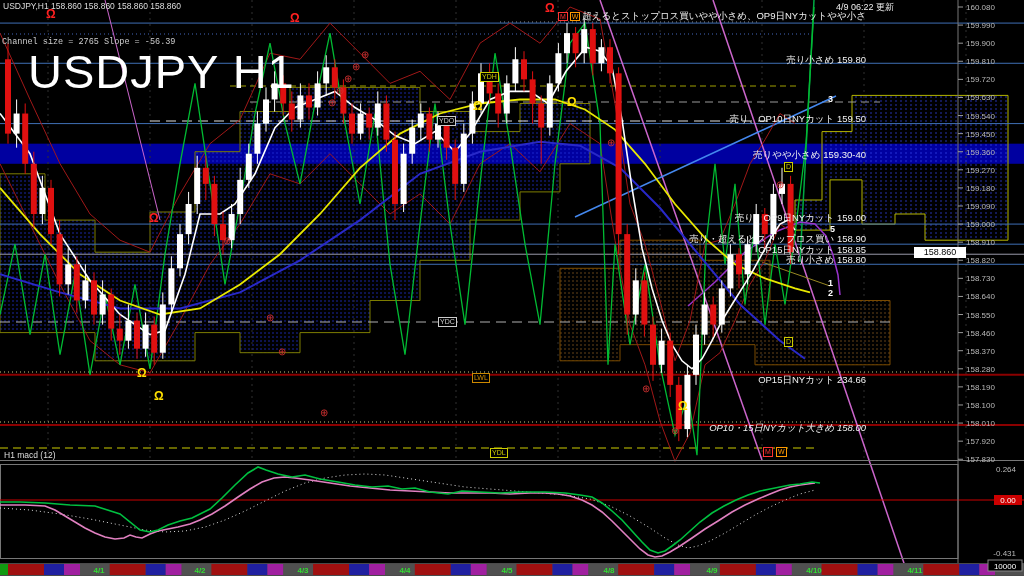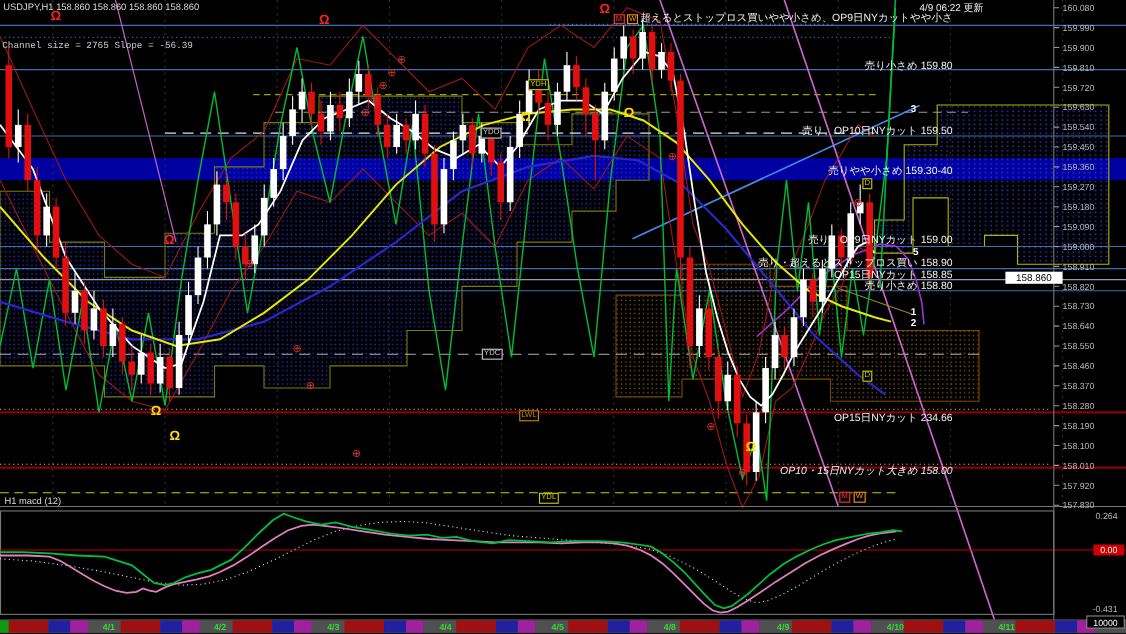--- a/index.html
+++ b/index.html
@@ -387,20 +387,21 @@
         <text x="814" y="573" font-size="8" font-weight="bold" fill="#33dd33" text-anchor="middle">4/10</text>
         <text x="915" y="573" font-size="8" font-weight="bold" fill="#33dd33" text-anchor="middle">4/11</text>
       </g>
       <rect x="988" y="560" width="34" height="11" fill="#000" stroke="#888"></rect>
       <text x="1005" y="569" font-size="8" fill="#fff" text-anchor="middle">10000</text>
     </svg>
   <div id="overlays">
     <div class="txt" id="ohlcline">USDJPY,H1  158.860 158.860 158.860 158.860</div>
     <div class="txt" id="updated">4/9 06:22 更新</div>
     <div class="txt" id="channel">Channel size = 2765 Slope = -56.39</div>
+    <div class="txt" id="watermark">USDJPY H1</div>
     <div class="txt" id="macdlabel">H1  macd (12)</div>
     <div class="txt" id="pricetag">158.860</div>
   <div class="anno" style="top: 10px;"><span class="lbox" style="position: static; margin-right: 2px; border: 1px solid rgb(255, 51, 51); color: rgb(255, 51, 51);">M</span><span class="lbox" style="position: static; margin-right: 2px; border: 1px solid rgb(255, 153, 0); color: rgb(255, 153, 0);">W</span>超えるとストップロス買いやや小さめ、OP9日NYカットやや小さ</div>
       <div class="anno" style="top: 54px;">売り小さめ 159.80</div>
       <div class="anno" style="top: 113px;">売り、OP10日NYカット 159.50</div>
       <div class="anno" style="top: 149px;">売りやや小さめ 159.30-40</div>
       <div class="anno" style="top: 212px;">売り、OP9日NYカット 159.00</div>
       <div class="anno" style="top: 233px;">売り・超えるとストップロス買い 158.90</div>
       <div class="anno" style="top: 244px;">OP15日NYカット 158.85</div>
       <div class="anno" style="top: 254px;">売り小さめ 158.80</div>

